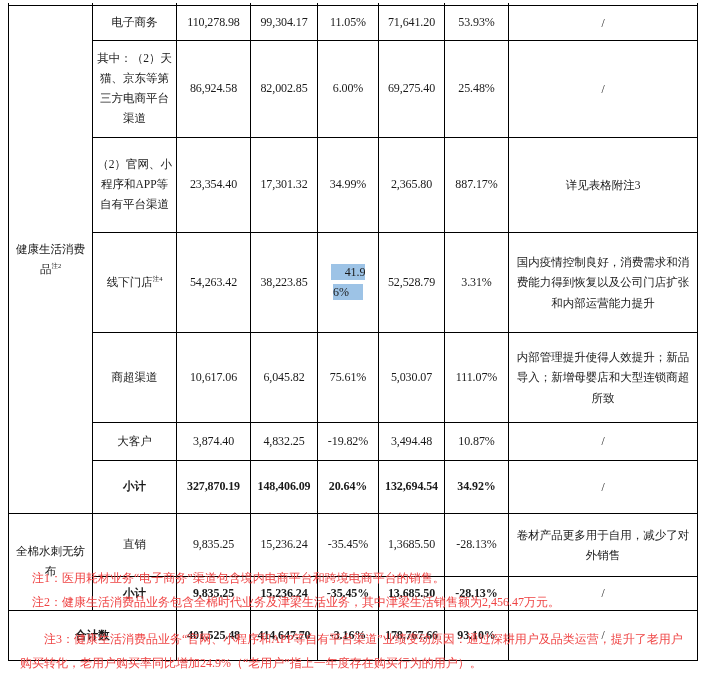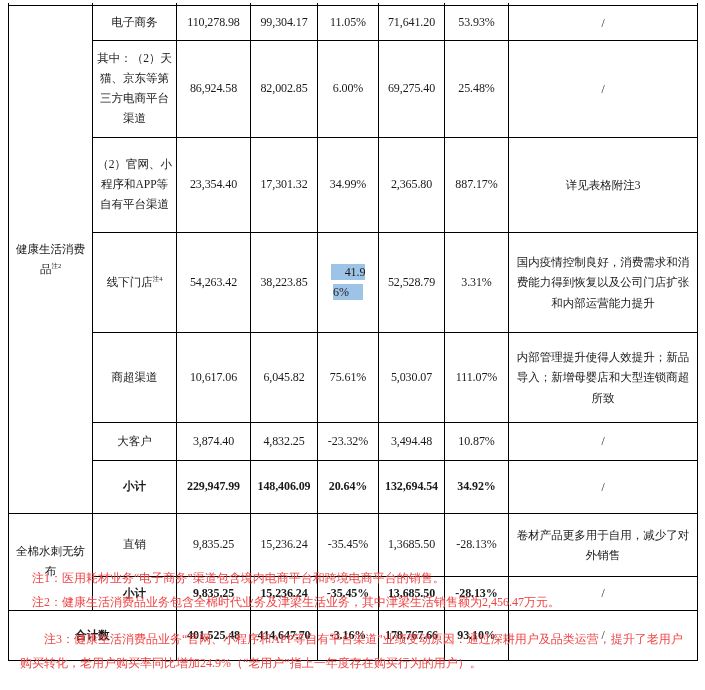--- a/index.html
+++ b/index.html
@@ -191,29 +191,29 @@
           <td class="num">75.61%</td>
           <td class="num">5,030.07</td>
           <td class="num">111.07%</td>
           <td class="remark">内部管理提升使得人效提升；新品导入；新增母婴店和大型连锁商超所致</td>
         </tr>
 
         <tr>
           <td class="label" style="height:31px">大客户</td>
           <td class="num">3,874.40</td>
           <td class="num">4,832.25</td>
-          <td class="num">-23.32%</td>
+          <td class="num">-19.82%</td>
           <td class="num">3,494.48</td>
           <td class="num">10.87%</td>
           <td class="remark center slash">/</td>
         </tr>
 
         <tr class="bold">
           <td class="label" style="height:46px">小计</td>
-          <td class="num">229,947.99</td>
+          <td class="num">327,870.19</td>
           <td class="num">148,406.09</td>
           <td class="num">20.64%</td>
           <td class="num">132,694.54</td>
           <td class="num">34.92%</td>
           <td class="remark center slash" style="font-weight:normal">/</td>
         </tr>
 
         <tr>
           <td class="label" rowspan="2" style="height:56px">
             <span>全棉水刺无纺布</span><span class="sup"></span>

